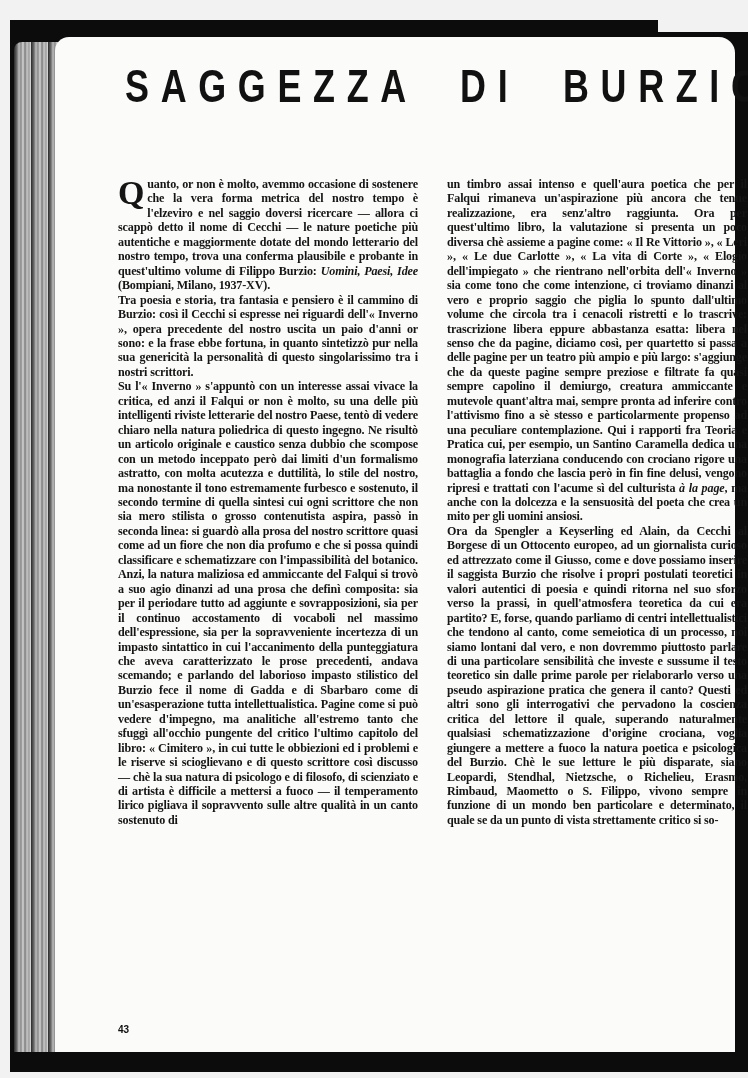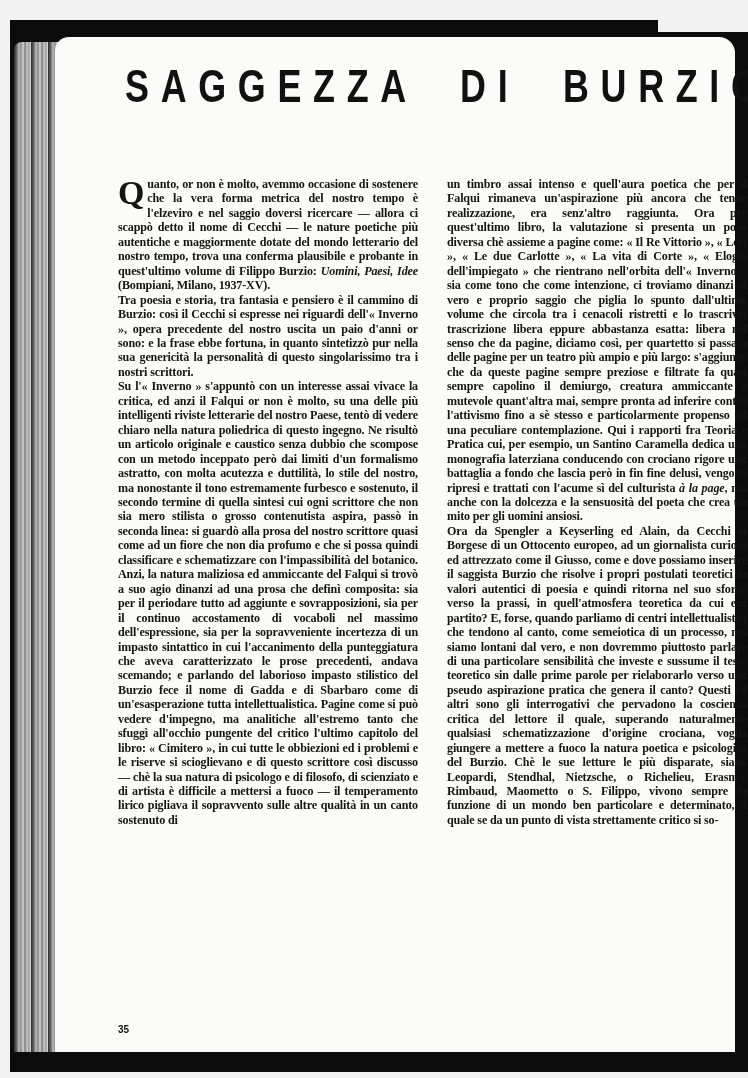--- a/index.html
+++ b/index.html
@@ -67,14 +67,14 @@
     <p><span class="dropcap">Q</span><span>uanto, or non è molto, avemmo occasione di sostenere che la vera forma metrica del nostro tempo è l'elzeviro e nel saggio doversi ricercare — allora ci scappò detto il nome di Cecchi — le nature poetiche più autentiche e maggiormente dotate del mondo letterario del nostro tempo, trova una conferma plausibile e probante in quest'ultimo volume di Filippo Burzio: </span><span class="italic">Uomini, Paesi, Idee</span><span> (Bompiani, Milano, 1937-XV).</span></p>
     <p>Tra poesia e storia, tra fantasia e pensiero è il cammino di Burzio: così il Cecchi si espresse nei riguardi dell'« Inverno », opera precedente del nostro uscita un paio d'anni or sono: e la frase ebbe fortuna, in quanto sintetizzò pur nella sua genericità la personalità di questo singolarissimo tra i nostri scrittori.</p>
     <p>Su l'« Inverno » s'appuntò con un interesse assai vivace la critica, ed anzi il Falqui or non è molto, su una delle più intelligenti riviste letterarie del nostro Paese, tentò di vedere chiaro nella natura poliedrica di questo ingegno. Ne risultò un articolo originale e caustico senza dubbio che scompose con un metodo inceppato però dai limiti d'un formalismo astratto, con molta acutezza e duttilità, lo stile del nostro, ma nonostante il tono estremamente furbesco e sostenuto, il secondo termine di quella sintesi cui ogni scrittore che non sia mero stilista o grosso contenutista aspira, passò in seconda linea: si guardò alla prosa del nostro scrittore quasi come ad un fiore che non dia profumo e che si possa quindi classificare e schematizzare con l'impassibilità del botanico. Anzi, la natura maliziosa ed ammiccante del Falqui si trovò a suo agio dinanzi ad una prosa che definì composita: sia per il periodare tutto ad aggiunte e sovrapposizioni, sia per il continuo accostamento di vocaboli nel massimo dell'espressione, sia per la sopravveniente incertezza di un impasto sintattico in cui l'accanimento della punteggiatura che aveva caratterizzato le prose precedenti, andava scemando; e parlando del laborioso impasto stilistico del Burzio fece il nome di Gadda e di Sbarbaro come di un'esasperazione tutta intellettualistica. Pagine come si può vedere d'impegno, ma analitiche all'estremo tanto che sfuggì all'occhio pungente del critico l'ultimo capitolo del libro: « Cimitero », in cui tutte le obbiezioni ed i problemi e le riserve si scioglievano e di questo scrittore così discusso — chè la sua natura di psicologo e di filosofo, di scienziato e di artista è difficile a mettersi a fuoco — il temperamento lirico pigliava il sopravvento sulle altre qualità in un canto sostenuto di</p>
   </div>
 
   <div class="col col-right">
     <p><span>un timbro assai intenso e quell'aura poetica che per il Falqui rimaneva un'aspirazione più ancora che tenue realizzazione, era senz'altro raggiunta. Ora per quest'ultimo libro, la valutazione si presenta un poco diversa chè assieme a pagine come: « Il Re Vittorio », « Leri », « Le due Carlotte », « La vita di Corte », « Elogio dell'impiegato » che rientrano nell'orbita dell'« Inverno » sia come tono che come intenzione, ci troviamo dinanzi al vero e proprio saggio che piglia lo spunto dall'ultimo volume che circola tra i cenacoli ristretti e lo trascrive: trascrizione libera eppure abbastanza esatta: libera nel senso che da pagine, diciamo così, per quartetto si passa a delle pagine per un teatro più ampio e più largo: s'aggiunge che da queste pagine sempre preziose e filtrate fa quasi sempre capolino il demiurgo, creatura ammiccante e mutevole quant'altra mai, sempre pronta ad inferire contro l'attivismo fino a sè stesso e particolarmente propenso ad una peculiare contemplazione. Qui i rapporti fra Teoria e Pratica cui, per esempio, un Santino Caramella dedica una monografia laterziana conducendo con crociano rigore una battaglia a fondo che lascia però in fin fine delusi, vengono ripresi e trattati con l'acume sì del culturista </span><span class="italic">à la page</span><span>, ma anche con la dolcezza e la sensuosità del poeta che crea un mito per gli uomini ansiosi.</span></p>
     <p>Ora da Spengler a Keyserling ed Alain, da Cecchi al Borgese di un Ottocento europeo, ad un giornalista curioso ed attrezzato come il Giusso, come e dove possiamo inserire il saggista Burzio che risolve i propri postulati teoretici in valori autentici di poesia e quindi ritorna nel suo sforzo verso la prassi, in quell'atmosfera teoretica da cui era partito? E, forse, quando parliamo di centri intellettualistici che tendono al canto, come semeiotica di un processo, noi siamo lontani dal vero, e non dovremmo piuttosto parlare di una particolare sensibilità che investe e sussume il testo teoretico sin dalle prime parole per rielaborarlo verso una pseudo aspirazione pratica che genera il canto? Questi ed altri sono gli interrogativi che pervadono la coscienza critica del lettore il quale, superando naturalmente qualsiasi schematizzazione d'origine crociana, voglia giungere a mettere a fuoco la natura poetica e psicologica del Burzio. Chè le sue letture le più disparate, siano Leopardi, Stendhal, Nietzsche, o Richelieu, Erasmo, Rimbaud, Maometto o S. Filippo, vivono sempre in funzione di un mondo ben particolare e determinato, il quale se da un punto di vista strettamente critico si so-</p>
   </div>
 
-  <div class="page-number">35</div>
+  <div class="page-number">43</div>
 </div>
 
 </body></html>

